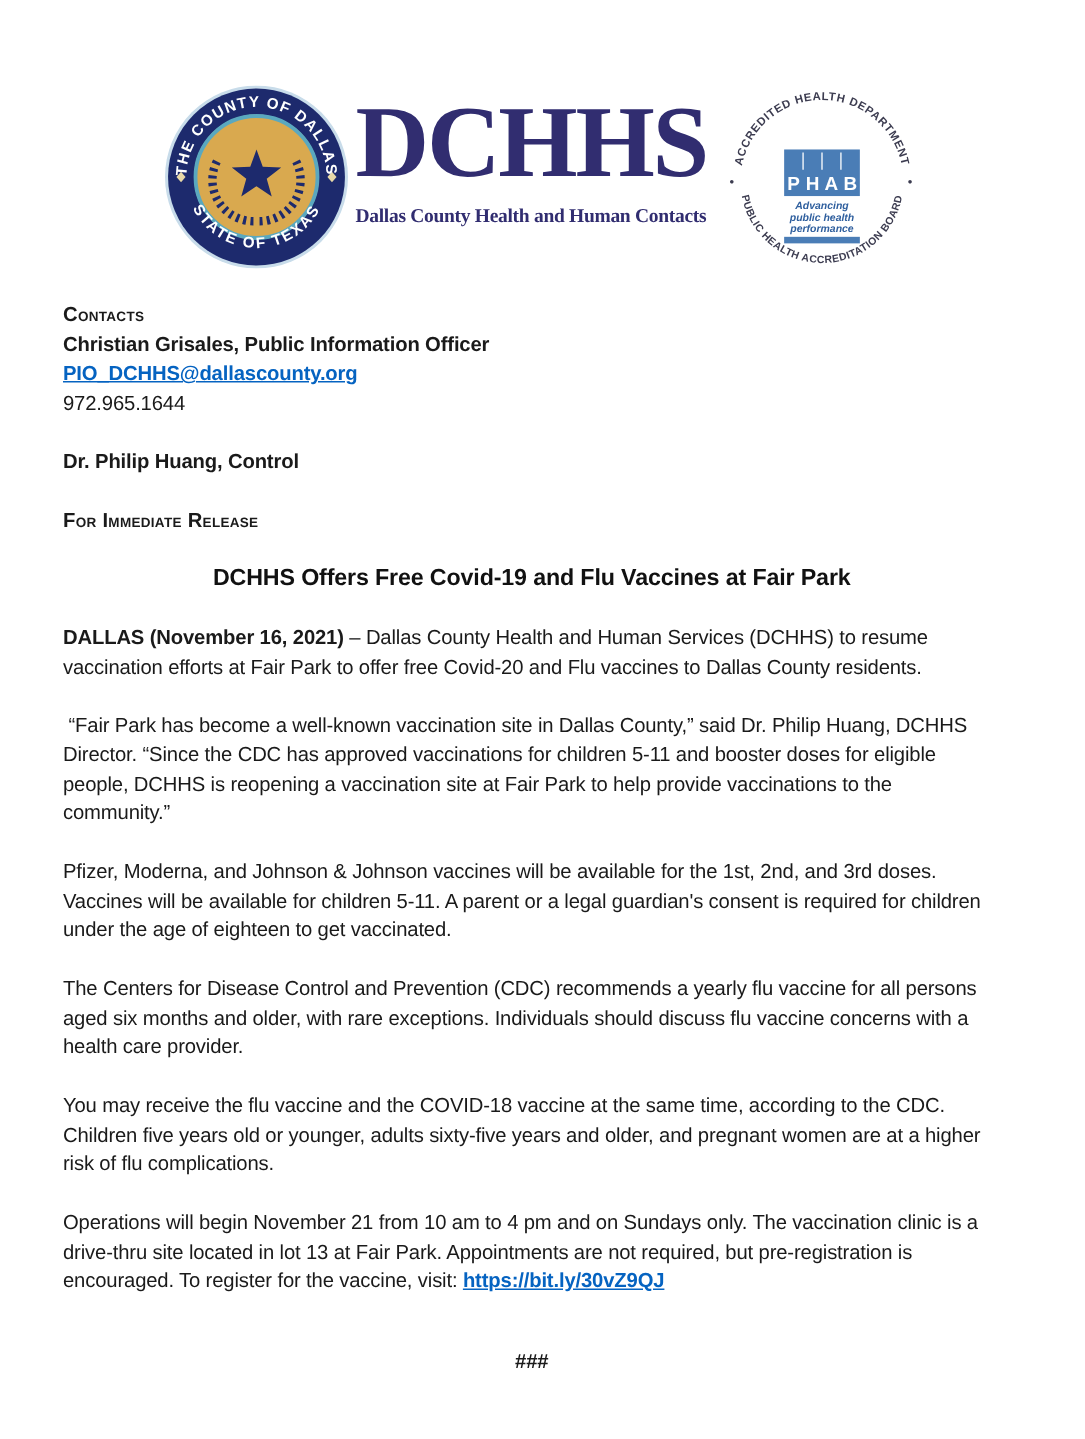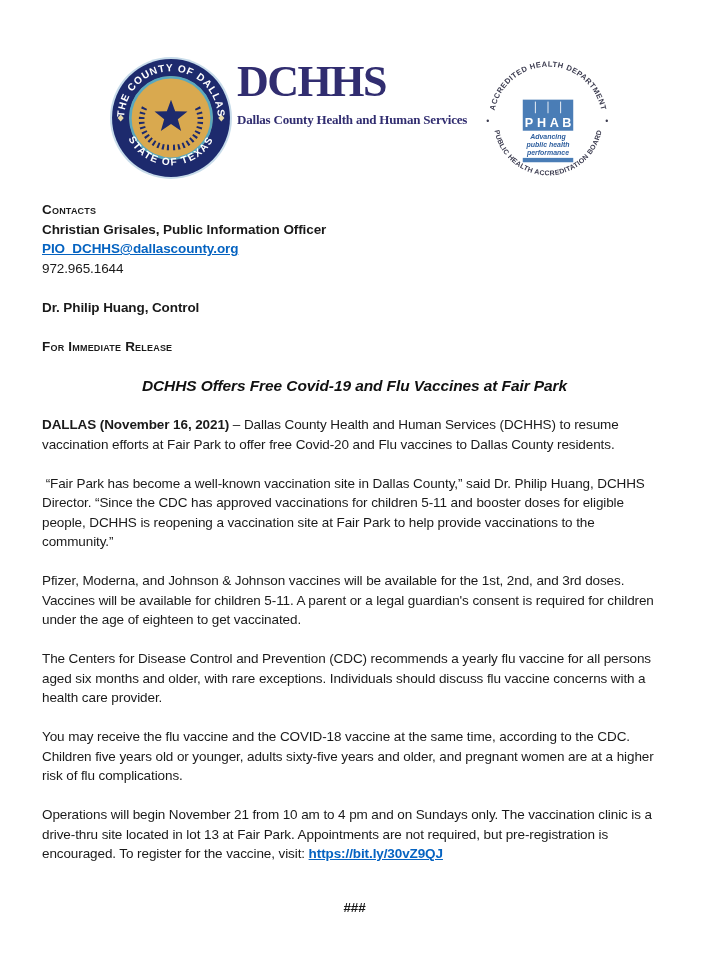--- a/index.html
+++ b/index.html
@@ -13,21 +13,21 @@
     overflow:hidden;
   }
 
   
   .masthead { position:relative; height:192px; }
   .seal { position:absolute; left:110px; top:57px; width:122px; height:122px; }
   .phab { position:absolute; left:482px; top:55px; width:132px; height:132px; }
   .dchhs-logo { position:absolute; left:237px; top:60px; width:244px; }
   .dchhs-acronym {
     font-family:"Liberation Serif", serif;
-    font-weight:bold; font-size:44px; line-height:1.02;
+    font-weight:bold; font-size:68px; line-height:1.02;
     letter-spacing:-1.5px; color:#312d70;
   }
   .dchhs-tagline {
     font-family:"DejaVu Serif", serif;
     font-style:italic; font-weight:bold;
     font-size:19px; letter-spacing:-0.3px;
     color:#dd9138; margin-top:3px;
   }
   .dchhs-orgname {
     font-family:"Liberation Serif", serif;
@@ -38,21 +38,21 @@
 
   
   main { padding:8px 56px 0 42px; font-size:13.5px; line-height:19.5px; letter-spacing:-0.1px; }
   main p { margin:0; }
   .sc { font-variant:small-caps; font-weight:bold; letter-spacing:0.2px; }
   .bold { font-weight:bold; }
   .gap-above { margin-top:19.5px !important; }
   a.doc-link { color:#0563c1; text-decoration:underline; cursor:pointer;font-weight:bold; }
   .release-title {
     text-align:center; font-weight:bold; font-size:15.5px; line-height:20px;
-    margin:19.5px 0 19.5px 0 !important; letter-spacing:-0.1px; color:#111;font-style:italic;
+    margin:19.5px 0 19.5px 0 !important; letter-spacing:-0.1px; color:#111;
   }
   .para { margin:0 0 19.5px 0 !important; }
   .end-mark { text-align:center; font-weight:bold; margin-top:34px !important; }
 </style>
 </head>
 <body>
 
 <div class="page">
 
   <header class="masthead">
@@ -76,21 +76,21 @@
           <textPath href="#sealTop" startOffset="50%" text-anchor="middle">THE COUNTY OF DALLAS</textPath>
         </text>
         <text font-size="10" font-weight="bold" fill="#ffffff" letter-spacing="1.4">
           <textPath href="#sealBottom" startOffset="50%" text-anchor="middle">STATE OF TEXAS</textPath>
         </text>
       </svg>
     </div>
 
     <div class="dchhs-logo">
       <div class="dchhs-acronym">DCHHS</div>
-      <div class="dchhs-orgname">Dallas County Health and Human Services</div>
+      <div class="dchhs-orgname">Dallas County Health and Human Contacts</div>
     </div>
 
     <div class="phab">
       <svg viewBox="0 0 136 136" width="132" height="132">
         <defs>
           <path id="phabTop" d="M 12 68 A 56 56 0 0 1 124 68"></path>
           <path id="phabBottom" d="M 12 68 A 56 56 0 0 0 124 68"></path>
         </defs>
         <text font-size="7.8" font-weight="bold" fill="#3c3c50" letter-spacing="0.5">
           <textPath href="#phabTop" startOffset="50%" text-anchor="middle">ACCREDITED HEALTH DEPARTMENT</textPath>

